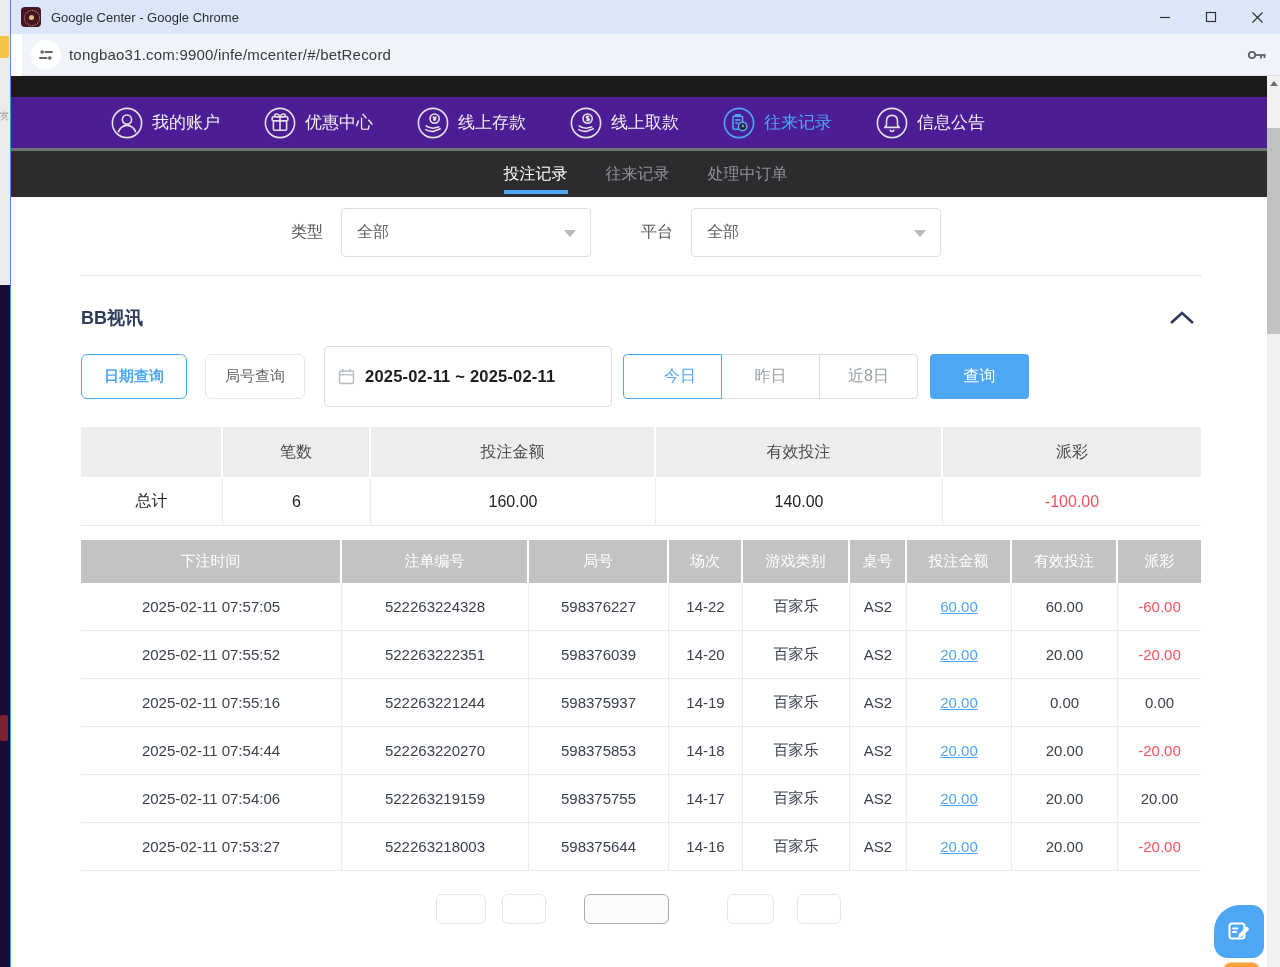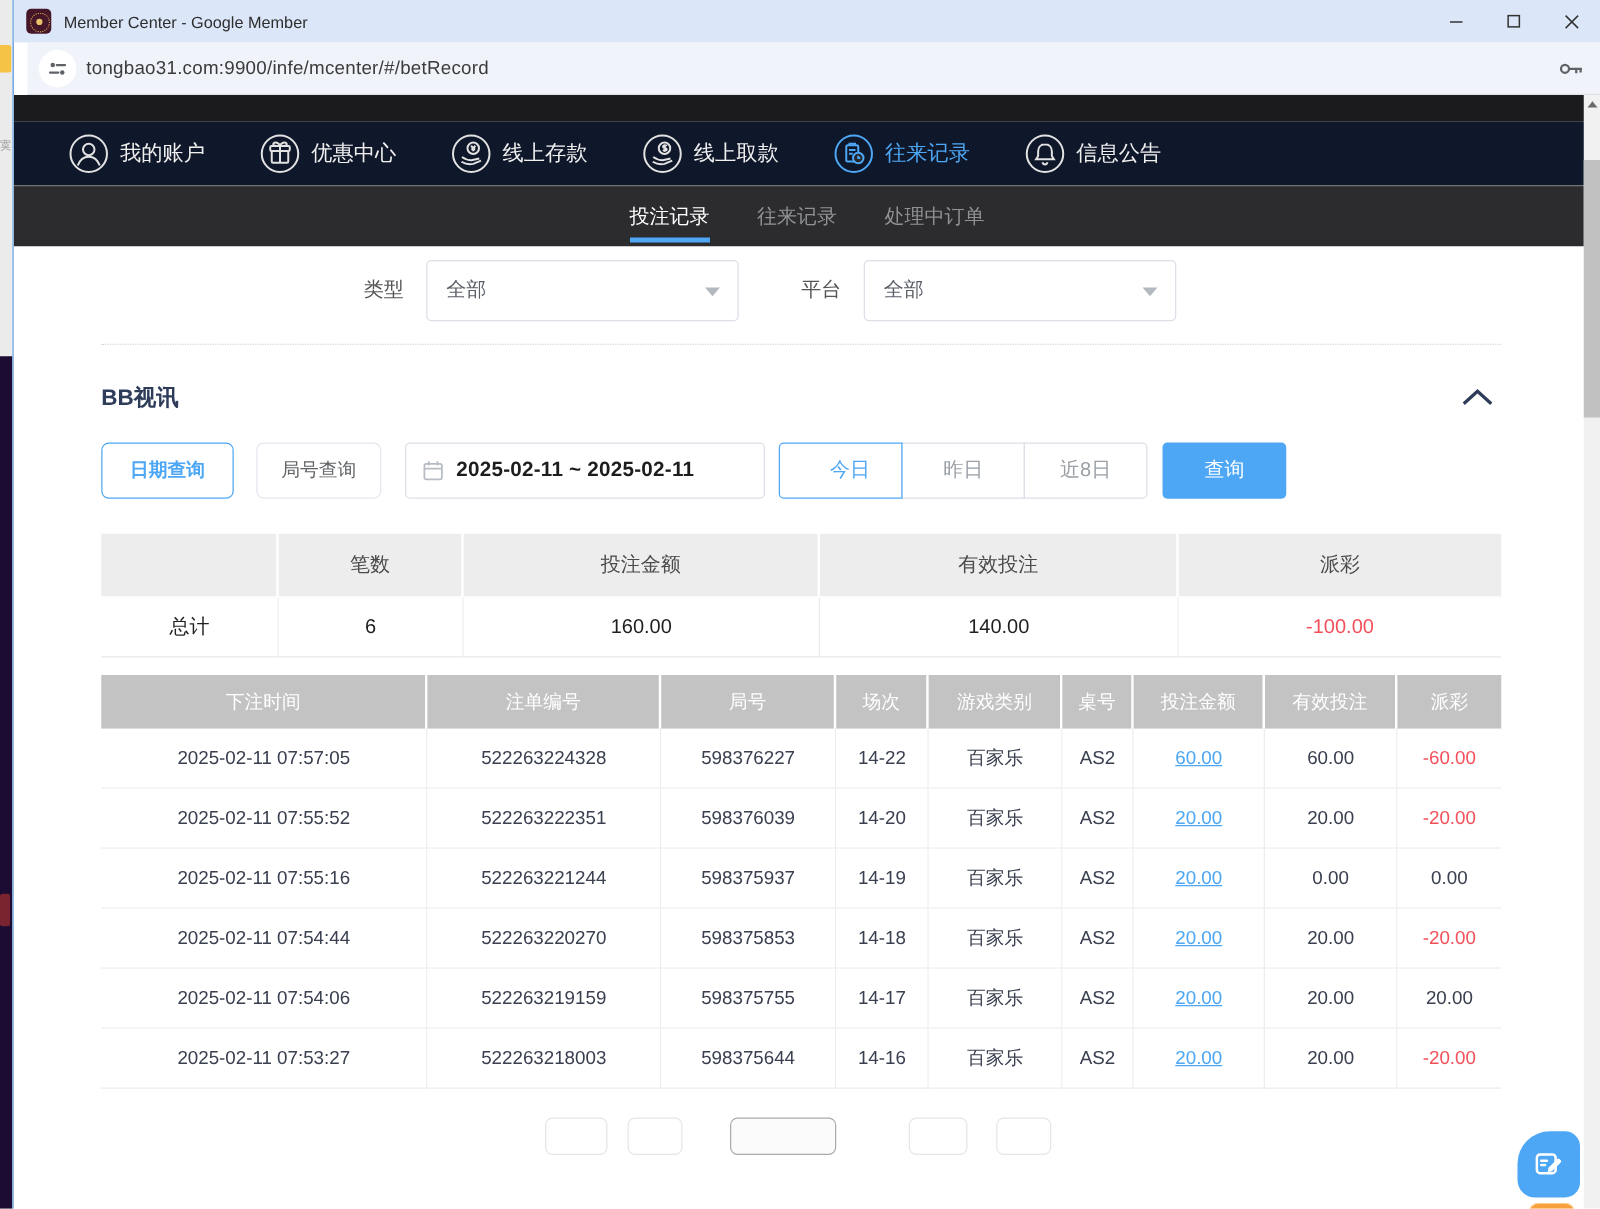--- a/index.html
+++ b/index.html
@@ -28,27 +28,27 @@
 
   .urlbar { position:absolute; left:11px; top:34px; width:100%; height:42px; background:#f0f3f9; display:flex; align-items:center; border-bottom:1px solid #dfe1e5; }
   .site-info { width:30px; height:30px; margin-left:9px; border-radius:50%; background:#fff; display:flex; align-items:center; justify-content:center; flex:0 0 auto; }
   .url-text { margin-left:8px; font-size:15px; color:#3b3b3b; letter-spacing:.2px; }
   .key-wrap { margin-left:auto; margin-right:22px; display:flex; align-items:center; }
 
   
   .page { position:absolute; left:0; top:76px; right:0; bottom:0; background:#fff; overflow:hidden; }
 
   .nav-topstrip { position:absolute; left:0; top:0; width:100%; height:21px; background:#1b1b1d; }
-  .mainnav { position:absolute; left:0; top:21px; width:100%; height:51px; background:#0f172a; display:flex; align-items:center; padding-left:44px; gap:44px; }
+  .mainnav { position:absolute; left:0; top:21px; width:100%; height:51px; background:#4c1d95; display:flex; align-items:center; padding-left:100px; gap:44px; }
   .nav-item { display:flex; align-items:center; gap:9px; color:#f0f0f0; font-size:17px; cursor:pointer; }
   .nav-item svg { display:block; color:#e2e2e2; }
   .nav-item.active { color:#4da7f5; }
   .nav-item.active svg { color:#4da7f5; }
 
-  .tabbar { position:absolute; left:0; top:72px; width:100%; height:49px; background:#2c2c2f; border-top:1px solid #737373; display:flex; justify-content:center; align-items:center; gap:38px; }
+  .tabbar { position:absolute; left:0; top:72px; width:100%; height:49px; background:#2c2c2f; border-top:3px solid #737373; display:flex; justify-content:center; align-items:center; gap:38px; }
   .tab { position:relative; font-size:16px; color:#8f9193; height:100%; display:flex; align-items:center; cursor:pointer; }
   .tab.active { color:#ffffff; }
   .tab.active::after { content:""; position:absolute; left:0; right:0; bottom:3px; height:4px; background:#4da7f5; }
 
   .content { position:absolute; left:70px; top:121px; width:1120px; }
 
   
   .filter-row { margin-top:11px; margin-left:210px; display:flex; align-items:center; }
   .filter-label { font-size:16px; color:#555; }
   .select { position:relative; width:250px; height:49px; border:1px solid #dcdfe6; border-radius:4px; margin-left:18px; display:flex; align-items:center; padding:0 30px 0 15px; font-size:16px; color:#5a5e66; background:#fff; cursor:pointer;font-family:Liberation Serif, serif; }
@@ -60,21 +60,21 @@
   .section-title { font-size:18px; font-weight:bold; color:#2e3c5a; }
   .dotted-div { margin-top:18px; border-top:1px dotted #d8d8d8; height:0; }
   .chev { padding-right:6px; cursor:pointer; display:flex; align-items:center; }
 
   
   .query-row { margin-top:24px; display:flex; align-items:center; height:45px; }
   .pill-btn { height:45px; border-radius:6px; border:1px solid #e4e7ed; background:#fff; color:#606266; font-size:15px; display:flex; align-items:center; justify-content:center; cursor:pointer; font-family:inherit; }
   .pill-btn.primary-outline { border-color:#4da7f5; color:#4da7f5; font-weight:bold; }
   .btn-date { width:106px; }
   .btn-round { width:100px; margin-left:18px; }
-  .date-input { margin-left:19px; width:288px; height:45px; border:1px solid #dcdfe6; border-radius:4px; display:flex; align-items:center; padding-left:13px; background:#fff; cursor:pointer; }
+  .date-input { margin-left:19px; width:288px; height:61px; border:1px solid #dcdfe6; border-radius:4px; display:flex; align-items:center; padding-left:13px; background:#fff; cursor:pointer; }
   .date-input .dtext { margin-left:10px; font-size:16.5px; color:#1d1d1d; font-weight:bold; letter-spacing:.2px; }
   .seg-group { margin-left:11px; display:flex; }
   .seg { width:99px; height:45px; border:1px solid #dcdfe6; background:#fff; color:#9aa0a6; font-size:16px; display:flex; align-items:center; justify-content:center; cursor:pointer; margin-left:-1px; }
   .seg:first-child { border-radius:4px 0 0 4px; margin-left:0; }
   .seg:last-child { border-radius:0 4px 4px 0; }
   .seg.active { border-color:#4da7f5; color:#4da7f5; z-index:2;padding-left:15px; }
   .btn-search { margin-left:12px; width:99px; height:45px; background:#4da7f5; border:none; border-radius:4px; color:#fff; font-size:16px; display:flex; align-items:center; justify-content:center; cursor:pointer; font-family:inherit; }
 
   
   table { border-collapse:separate; border-spacing:0; table-layout:fixed; width:1120px; }
@@ -119,21 +119,21 @@
     <div class="purple">
       <div class="blob-red"></div>
 
     </div>
   </div>
 
   <div class="browser">
 
     <div class="titlebar">
       <div class="favicon"></div>
-      <div class="win-title">Member Center - Google Member</div>
+      <div class="win-title">Google Center - Google Chrome</div>
       <div class="win-controls">
         <div class="win-btn">
           <svg width="12" height="12" viewBox="0 0 12 12">
               <line x1="1" y1="6.5" x2="11" y2="6.5" stroke="#333" stroke-width="1.2"></line>
             </svg>
         </div>
         <div class="win-btn">
           <svg width="12" height="12" viewBox="0 0 12 12">
               <rect x="1.5" y="1.5" width="9" height="9" fill="none" stroke="#333" stroke-width="1.2"></rect>
             </svg>

